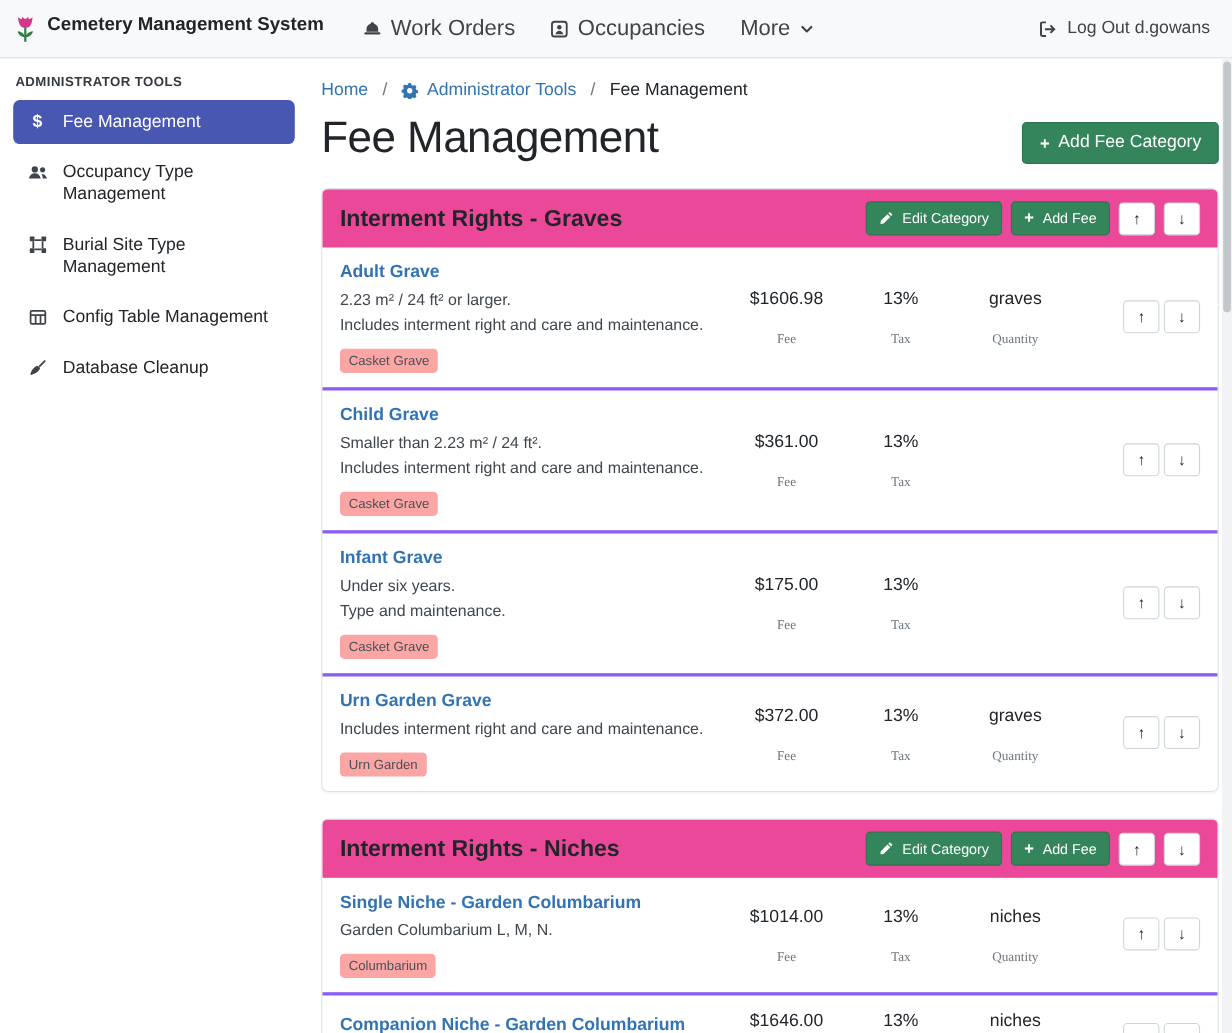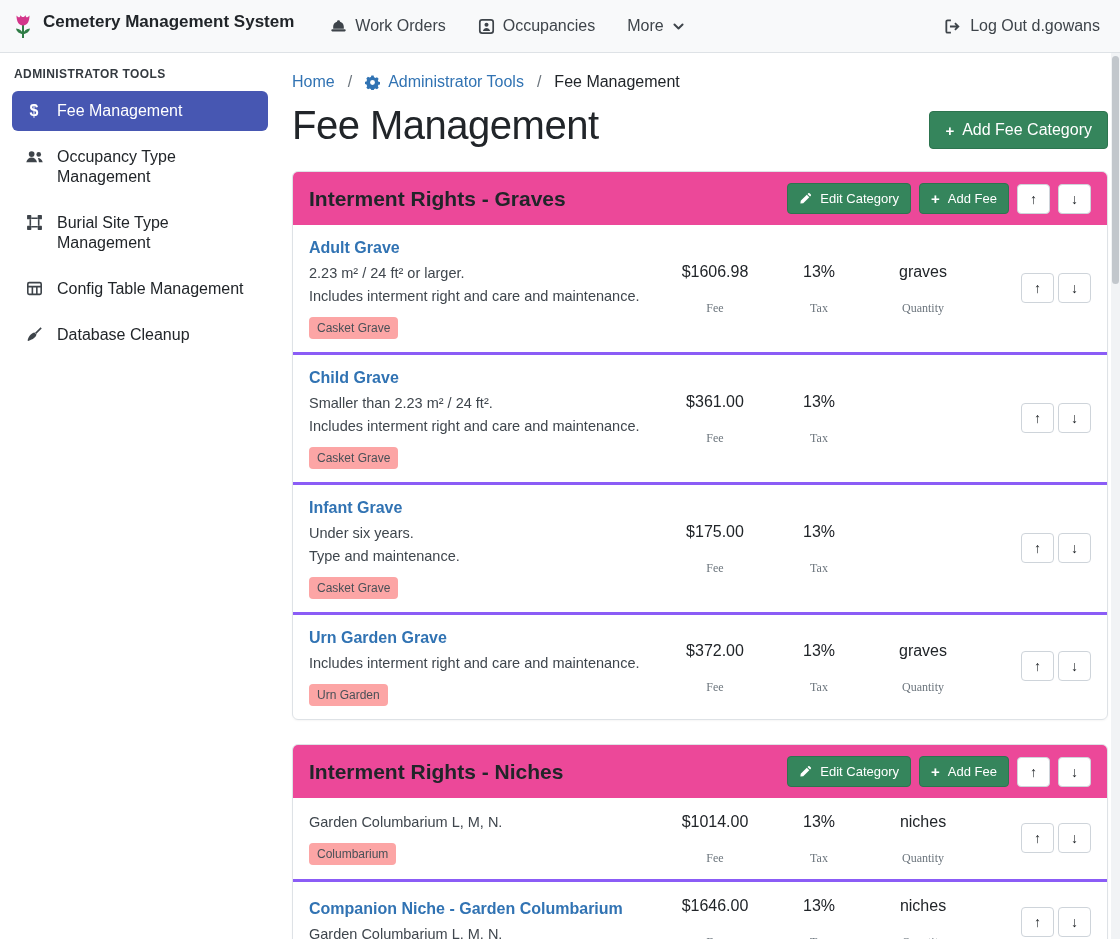--- a/index.html
+++ b/index.html
@@ -5,21 +5,21 @@
   * { box-sizing: border-box; margin: 0; padding: 0; }
   html, body { width: 1120px; height: 939px; overflow: hidden; }
   body { font-family: "Liberation Sans", "DejaVu Sans", sans-serif; background: #fff; color: #212529; position: relative; }
   a { text-decoration: none; color: inherit; }
   [data-interactable="true"] { cursor: pointer; }
 
   
   .navbar { height: 53px; background: #f8f9fa; border-bottom: 1px solid #dee2e6; display: flex; align-items: center; padding: 0 20px 0 12px; }
   .brand { display: flex; align-items: flex-start; gap: 9px; font-size: 17px; font-weight: 700; color: #212529; }
   .nav-links { display: flex; align-items: center; gap: 32px; margin-left: 36px; }
-  .nav-link { display: flex; align-items: center; gap: 8px; font-size: 16px; color: #3e444a; }
+  .nav-link { display: flex; align-items: center; gap: 8px; font-size: 20px; color: #3e444a; }
   .logout { margin-left: auto; display: flex; align-items: center; gap: 9px; font-size: 16px; color: #3e444a; }
   .icon { flex: none; display: inline-flex; align-items: center; }
 
   
   .layout { display: flex; height: 886px; }
   .sidebar { width: 280px; flex: none; padding: 14px 12px; }
   .sidebar-heading { font-size: 12px; font-weight: 700; color: #343a40; letter-spacing: .4px; margin: 0 2px 10px; }
   .side-item { display: flex; align-items: flex-start; gap: 13px; padding: 10px 12px; border-radius: 6px; font-size: 16px; line-height: 20px; color: #212529; margin-bottom: 6px; }
   .side-item .sicon { flex: none; width: 20px; text-align: center; color: #3e444a; margin-top: 1px; display: inline-flex; justify-content: center; }
   .side-item.active { background: #4757b2; color: #fff; }
@@ -340,20 +340,21 @@
             <span class="plus-glyph" data-interactable="false">+</span>
             <span data-interactable="false">Add Fee</span>
           </button>
           <button class="btn-arrow" data-interactable="true">↑</button>
           <button class="btn-arrow" data-interactable="true">↓</button>
         </div>
       </header>
 
       <div class="fee-row" data-interactable="false">
         <div class="fee-main">
+          <a class="fee-name" data-interactable="true">Single Niche - Garden Columbarium</a>
           <div class="fee-desc" data-interactable="false">Garden Columbarium L, M, N.</div>
           <span class="tag" data-interactable="false">Columbarium</span>
         </div>
         <div class="col" data-interactable="false">
           <div class="val" data-interactable="false">$1014.00</div>
           <div class="lbl" data-interactable="false">Fee</div>
         </div>
         <div class="col" data-interactable="false">
           <div class="val" data-interactable="false">13%</div>
           <div class="lbl" data-interactable="false">Tax</div>

